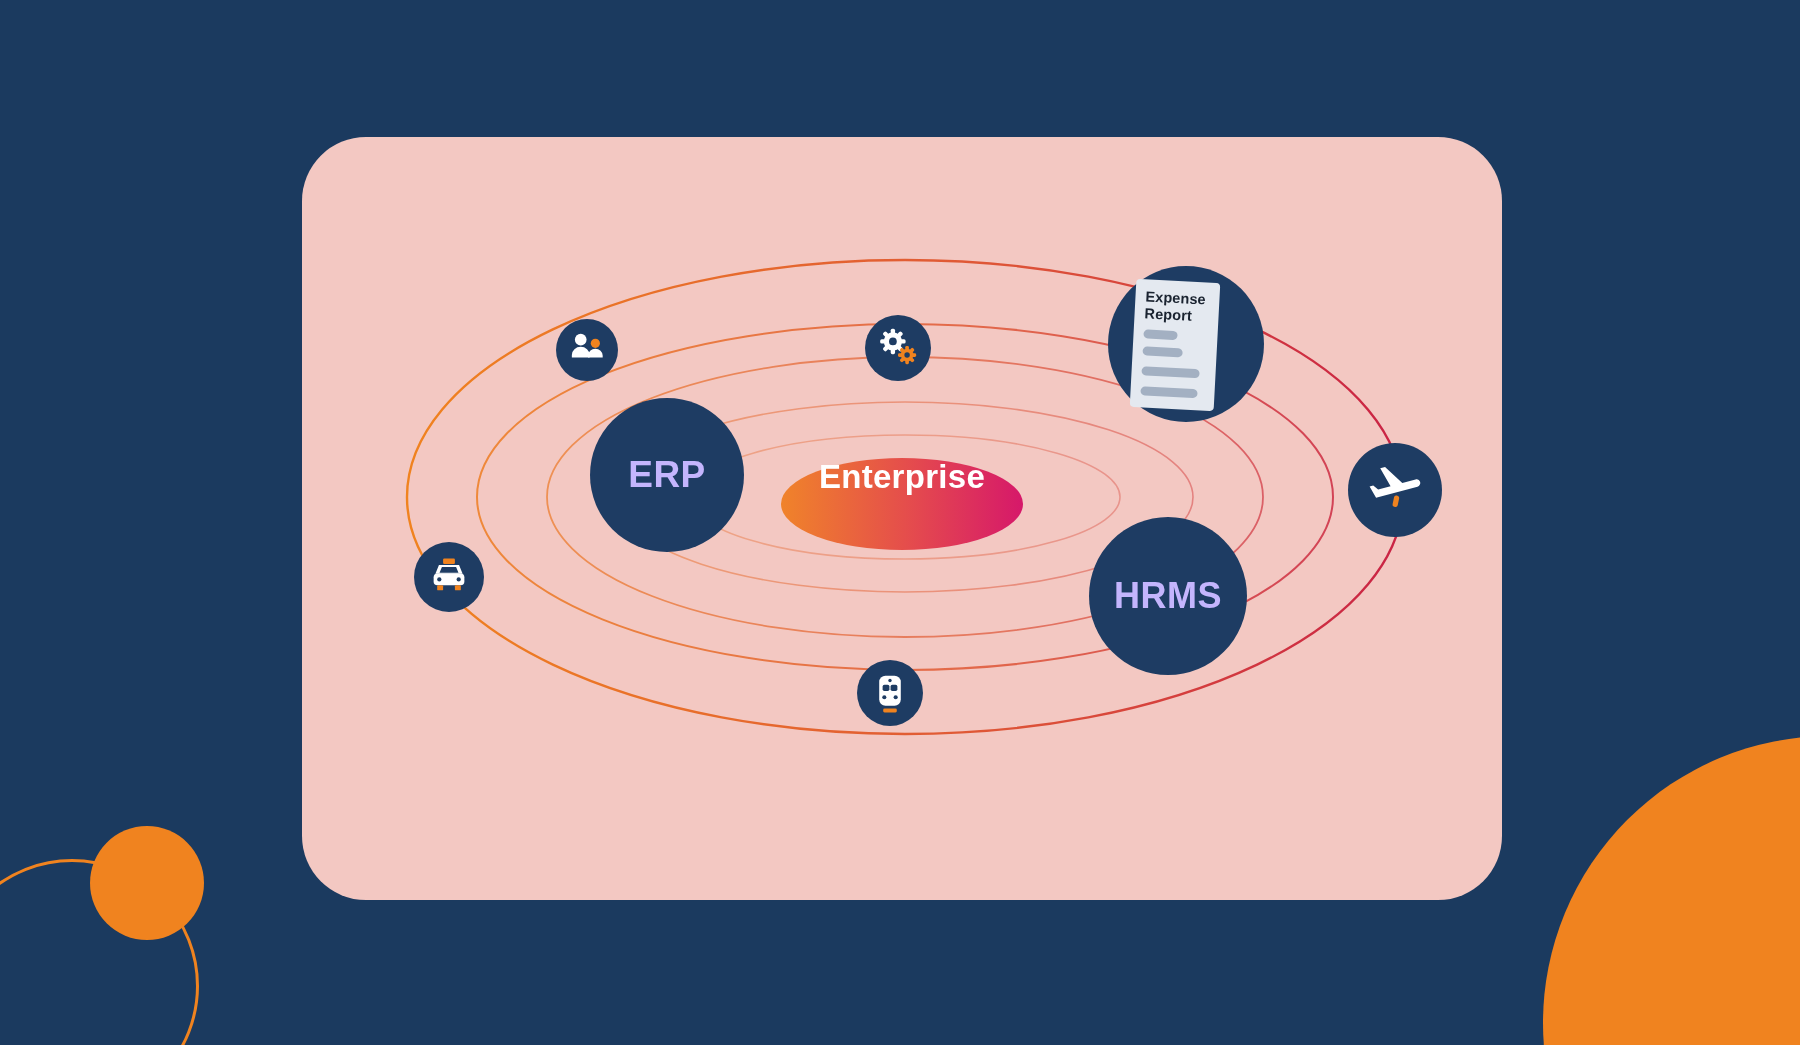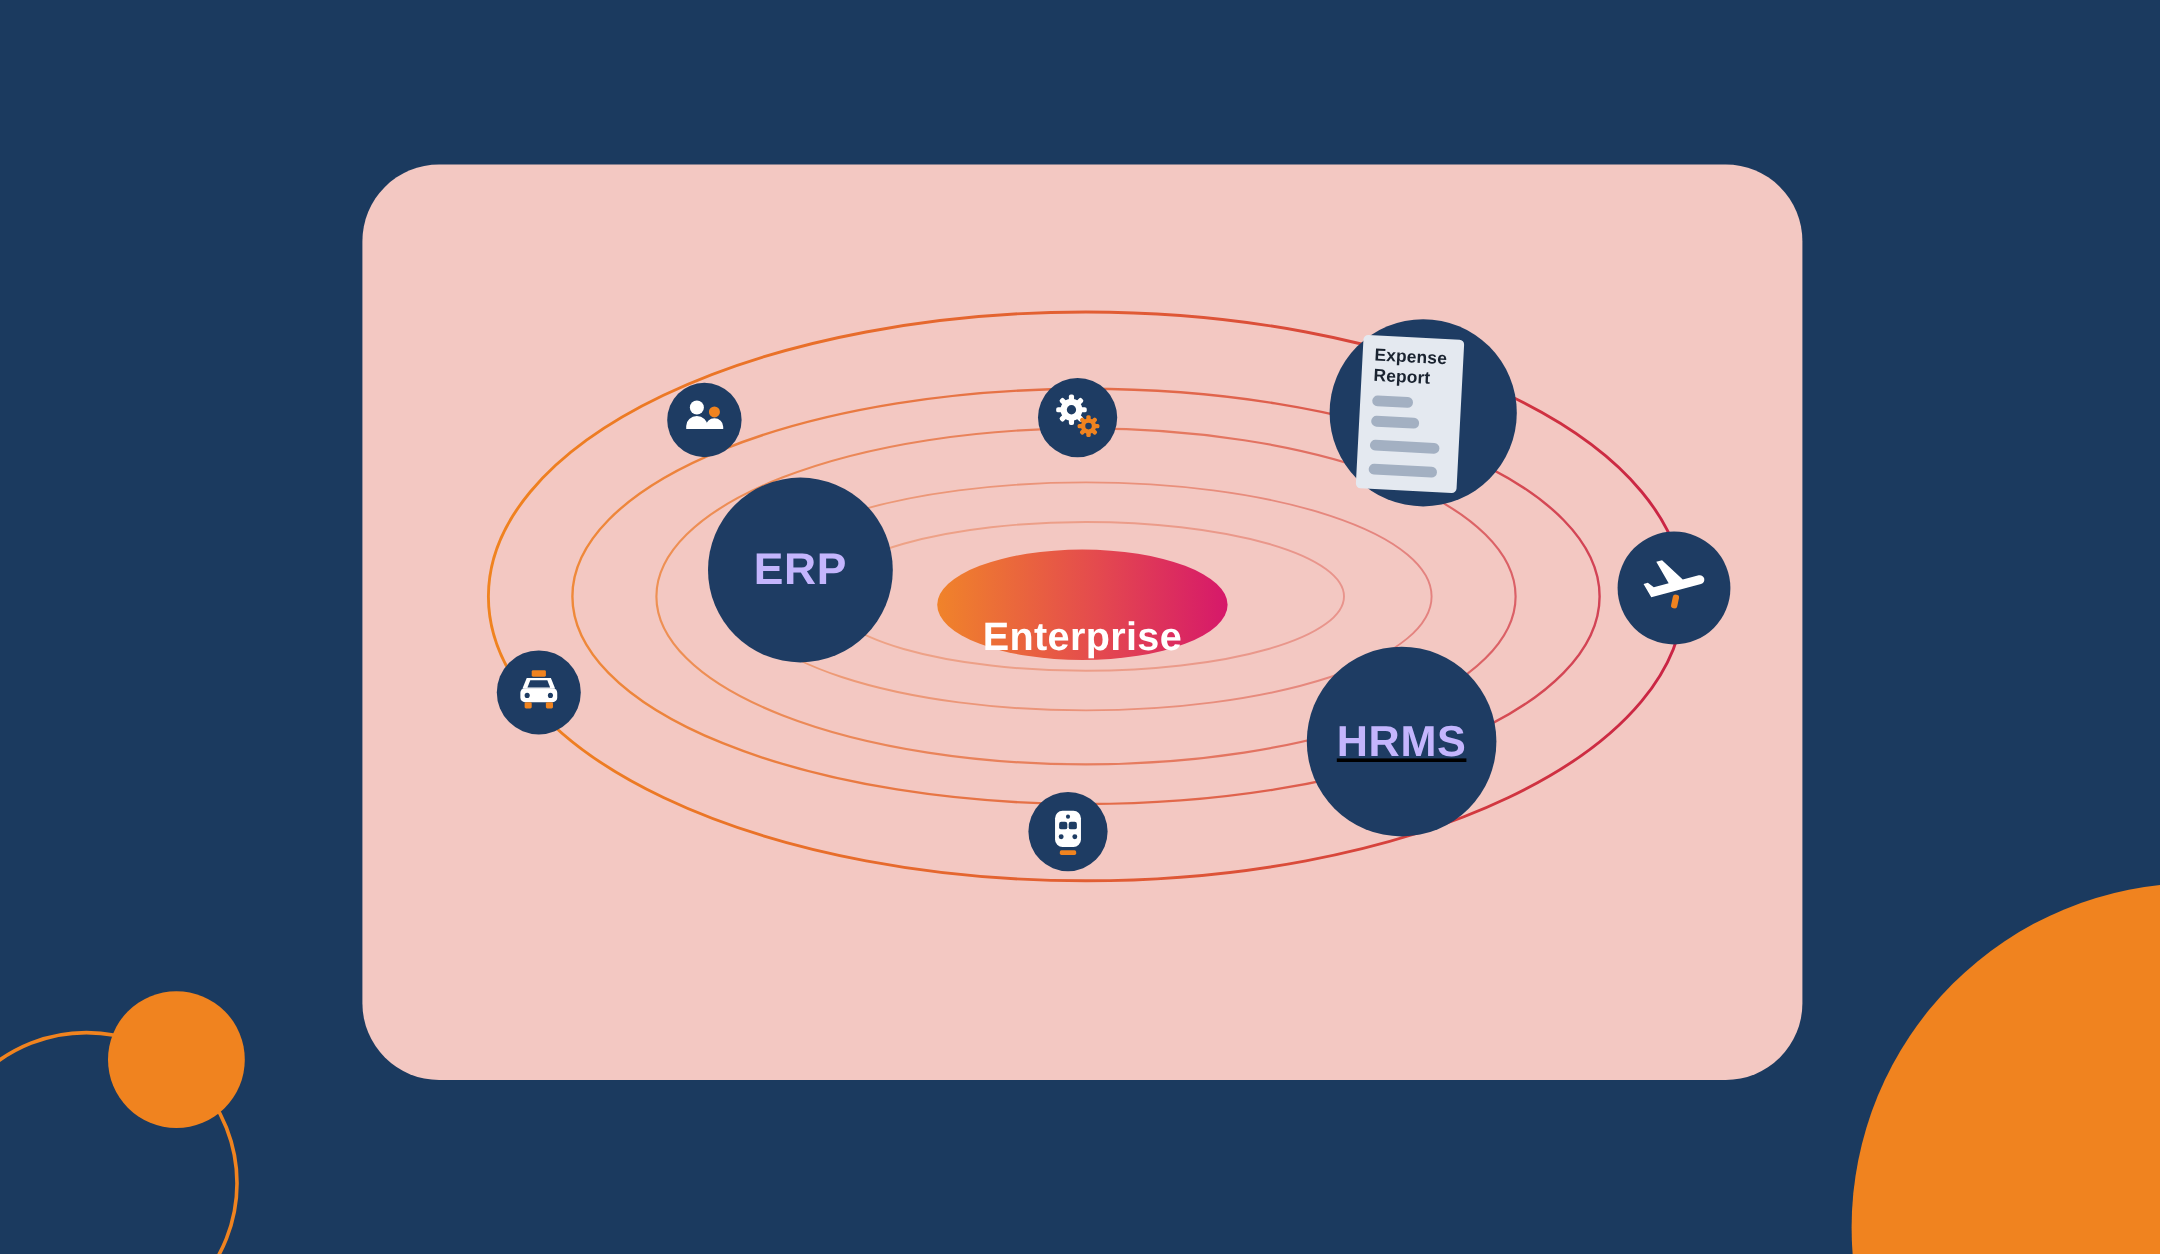--- a/index.html
+++ b/index.html
@@ -26,28 +26,28 @@
   .orbits{position:absolute;left:0;top:0;width:1800px;height:1045px;pointer-events:none;}
   .node{
     position:absolute;border-radius:50%;background:var(--navy-node);
     display:flex;align-items:center;justify-content:center;
   }
   .node-label{
     color:#c4b5fd;font-weight:700;letter-spacing:.5px;
   }
   .erp-node{left:590px;top:398px;width:154px;height:154px;}
   .erp-node .node-label{font-size:37px;}
-  .hrms-node{left:1089px;top:539px;width:158px;height:158px;text-decoration:underline;}
+  .hrms-node{left:1089px;top:517px;width:158px;height:158px;}
   .hrms-node .node-label{font-size:36px;}
   .expense-node{left:1108px;top:266px;width:156px;height:156px;}
   .enterprise{
     position:absolute;left:781px;top:458px;width:242px;height:92px;
     border-radius:50%;
     background:linear-gradient(90deg,#f0832a 0%,#e44a4e 55%,#d6186a 100%);
-    display:flex;align-items:flex-end;justify-content:center;
+    display:flex;align-items:flex-start;justify-content:center;
   }
   .enterprise-label{color:#ffffff;font-size:33px;font-weight:700;letter-spacing:.3px;}
   .people-node{left:556px;top:319px;width:62px;height:62px;}
   .gears-node{left:865px;top:315px;width:66px;height:66px;}
   .taxi-node{left:414px;top:542px;width:70px;height:70px;}
   .train-node{left:857px;top:660px;width:66px;height:66px;}
   .plane-node{left:1348px;top:443px;width:94px;height:94px;}
   .doc{
     position:absolute;left:25px;top:15px;width:84px;height:128px;
     background:var(--doc);border-radius:4px;transform:rotate(3deg);

